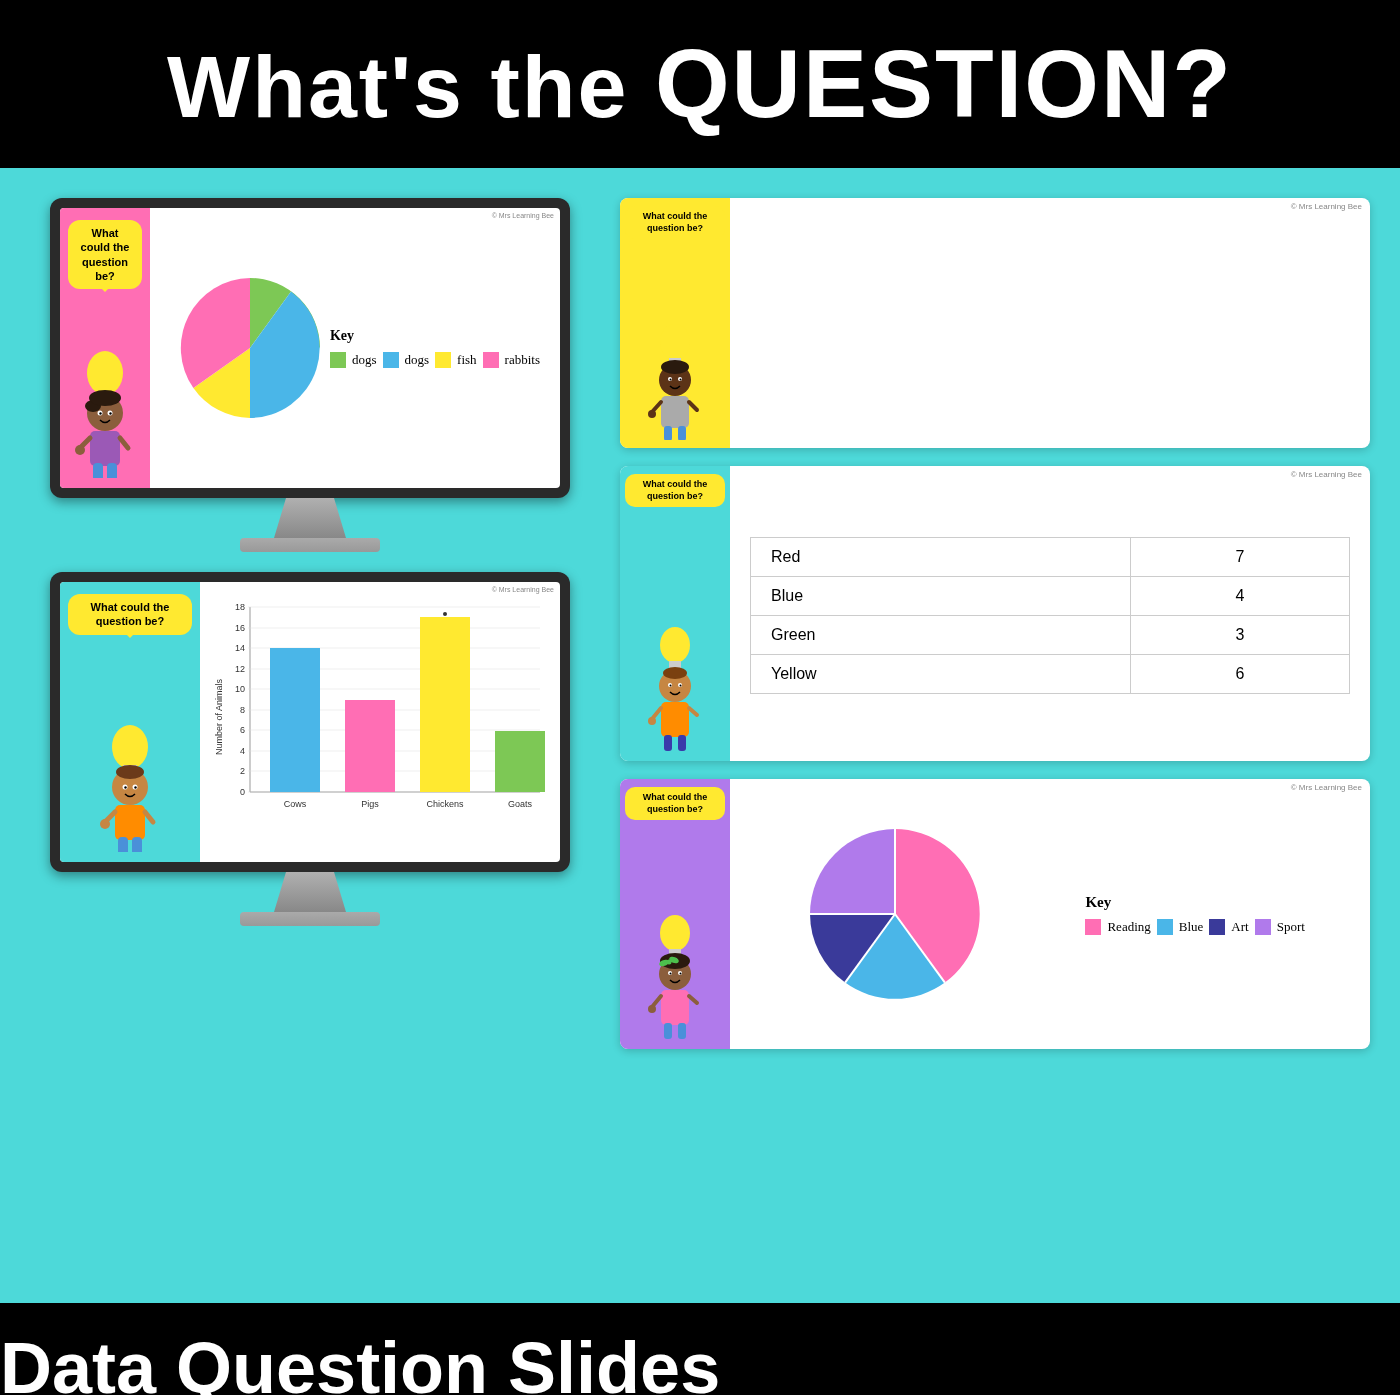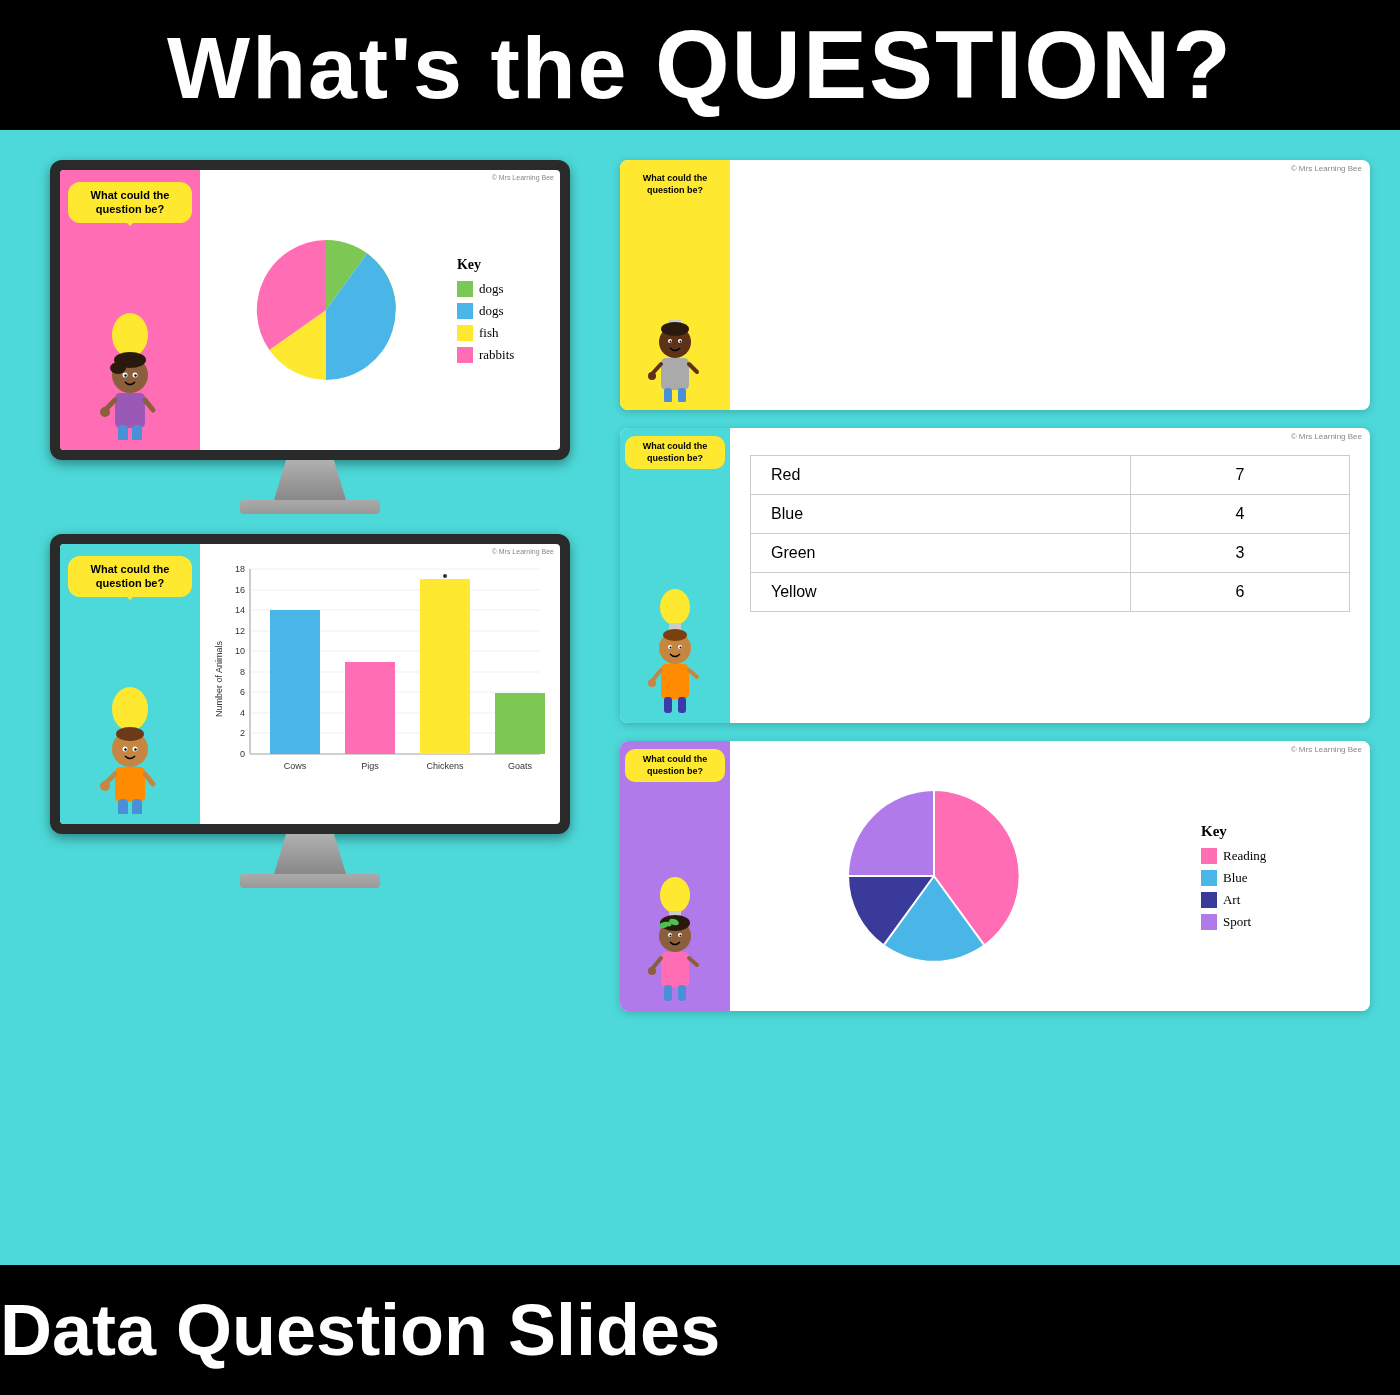--- a/index.html
+++ b/index.html
@@ -7,21 +7,21 @@
       width: 1400px;
       height: 1395px;
       background: #000;
       font-family: Arial, sans-serif;
       overflow: hidden;
     }
 
     
     .header {
       background: #000;
-      height: 130px;
+      height: 168px;
       display: flex;
       align-items: center;
       justify-content: center;
     }
     .header-title {
       color: #fff;
       font-size: 88px;
       font-weight: 900;
       letter-spacing: 2px;
       white-space: nowrap;
@@ -144,21 +144,21 @@
       position: absolute;
       top: 4px;
       right: 6px;
       font-size: 7px;
       color: #888;
     }
 
     
     .legend {
       display: flex;
-      flex-direction: column;
+      flex-direction: row;
       gap: 6px;
       font-size: 13px;
     }
     .legend-item {
       display: flex;
       align-items: center;
       gap: 6px;
     }
     .legend-color {
       width: 16px;
@@ -473,21 +473,21 @@
           <circle cx="40.5" cy="62.5" r="1" fill="#000"></circle>
           <path d="M30 69 Q35 74 40 69" stroke="#000" stroke-width="1.5" fill="none"></path>
           <rect x="21" y="79" width="28" height="35" rx="5" fill="#ff8c00"></rect>
           <line x1="21" y1="85" x2="12" y2="96" stroke="#c68642" stroke-width="4" stroke-linecap="round"></line>
           <circle cx="12" cy="98" r="4" fill="#c68642"></circle>
           <line x1="49" y1="85" x2="57" y2="92" stroke="#c68642" stroke-width="4" stroke-linecap="round"></line>
           <rect x="24" y="112" width="8" height="16" rx="3" fill="#3a3aaa"></rect>
           <rect x="38" y="112" width="8" height="16" rx="3" fill="#3a3aaa"></rect>
         </svg>
       </div>
-      <div class="card-content" style="padding:27px 20px;">
+      <div class="card-content" style="padding:27px 20px;margin-top:44px;">
         <table class="num-table">
           <tbody>
               <tr>
             <td>Red</td>
             <td>7</td>
           </tr>
           <tr>
             <td>Blue</td>
             <td>4</td>
           </tr>

